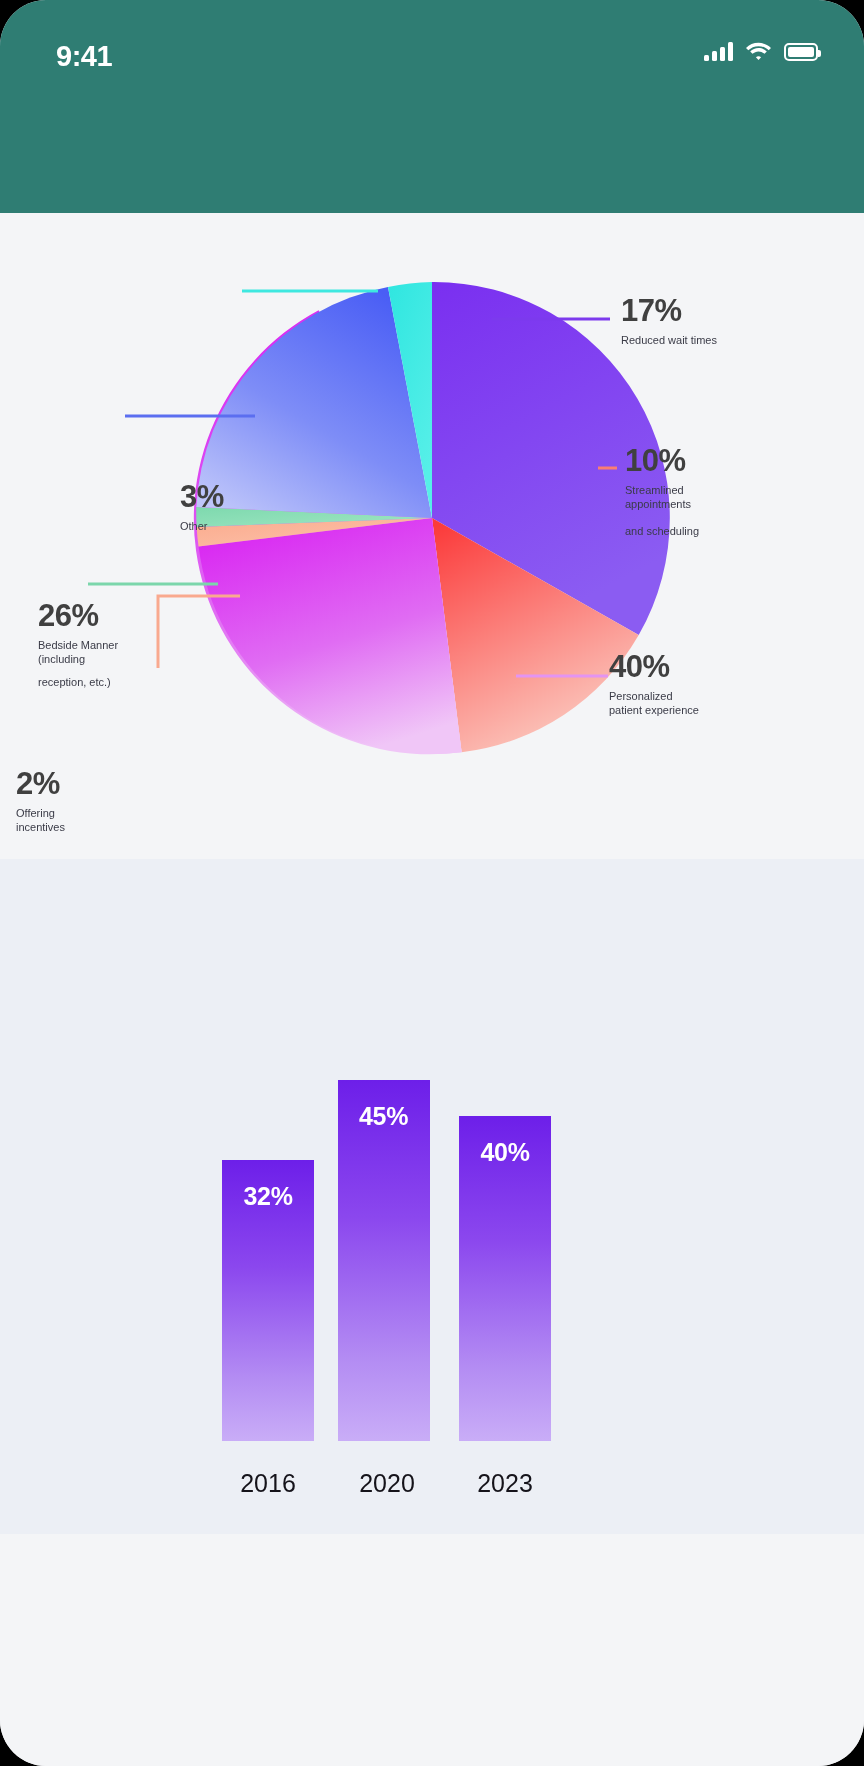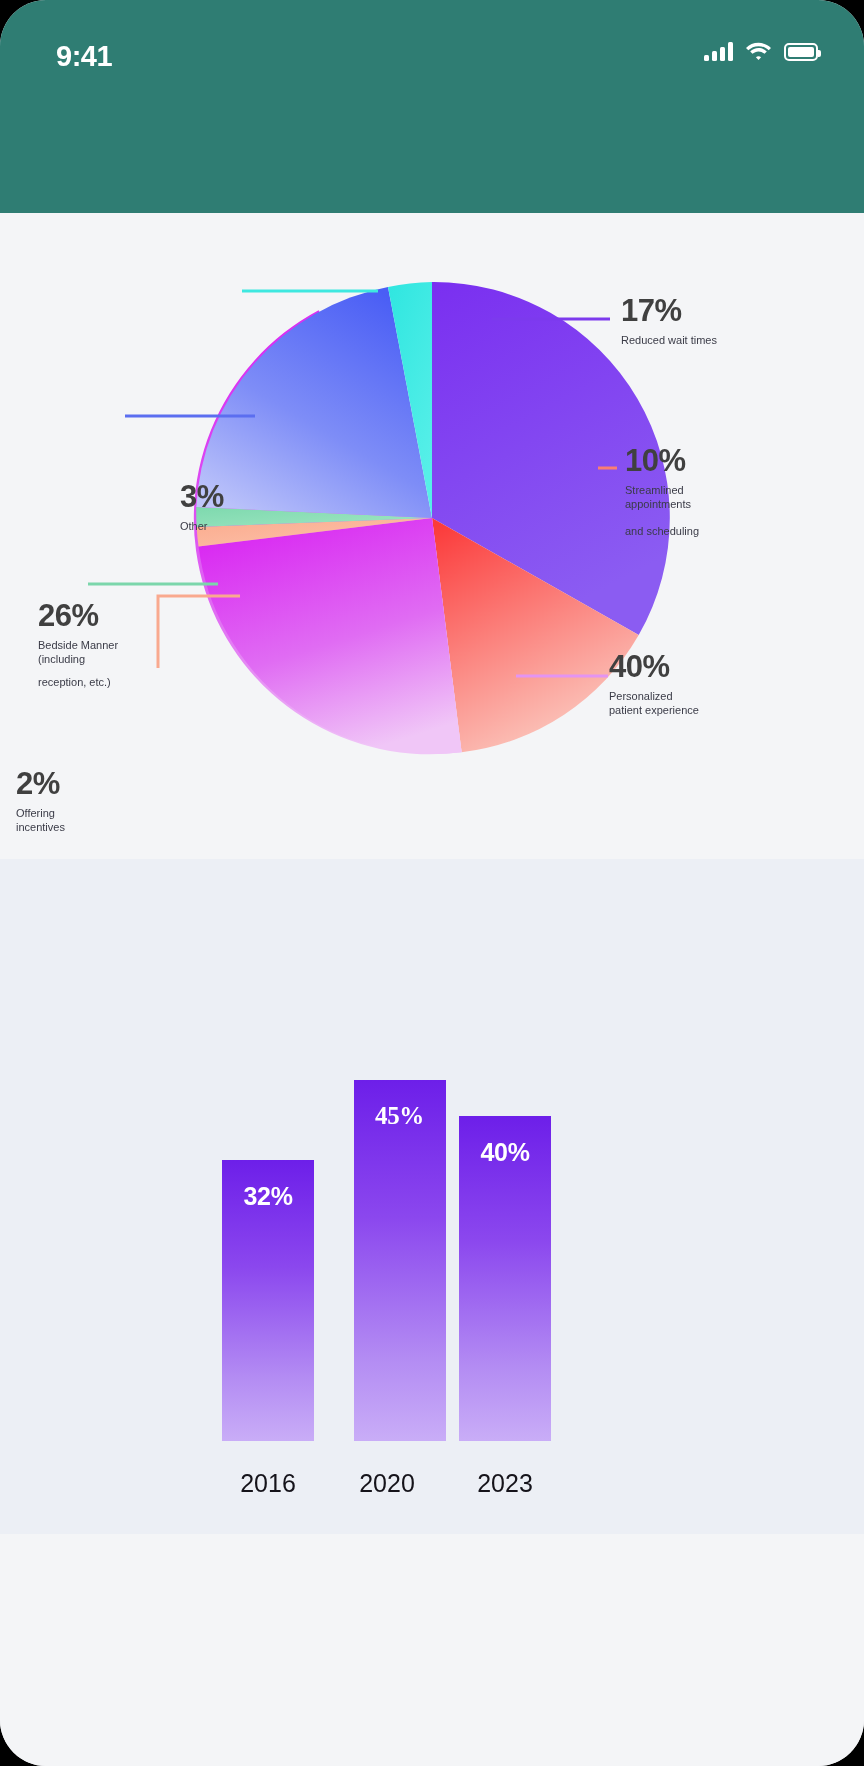--- a/index.html
+++ b/index.html
@@ -257,21 +257,21 @@
 
   <div id="bar-section">
     <div id="bars">
 
       <div class="bar-col" style="left:222px; width:92px;">
         <div class="bar" style="height:281px;">
           <div class="vlabel">32%</div>
         </div>
       </div>
 
-      <div class="bar-col" style="left:346px; width:107px;font-family:Liberation Serif, serif;">
+      <div class="bar-col" style="left:330px; width:107px;">
         <div class="bar" style="height:361px;">
           <div class="vlabel">45%</div>
         </div>
       </div>
 
       <div class="bar-col" style="left:459px; width:92px;">
         <div class="bar" style="height:325px;">
           <div class="vlabel">40%</div>
         </div>
       </div>

